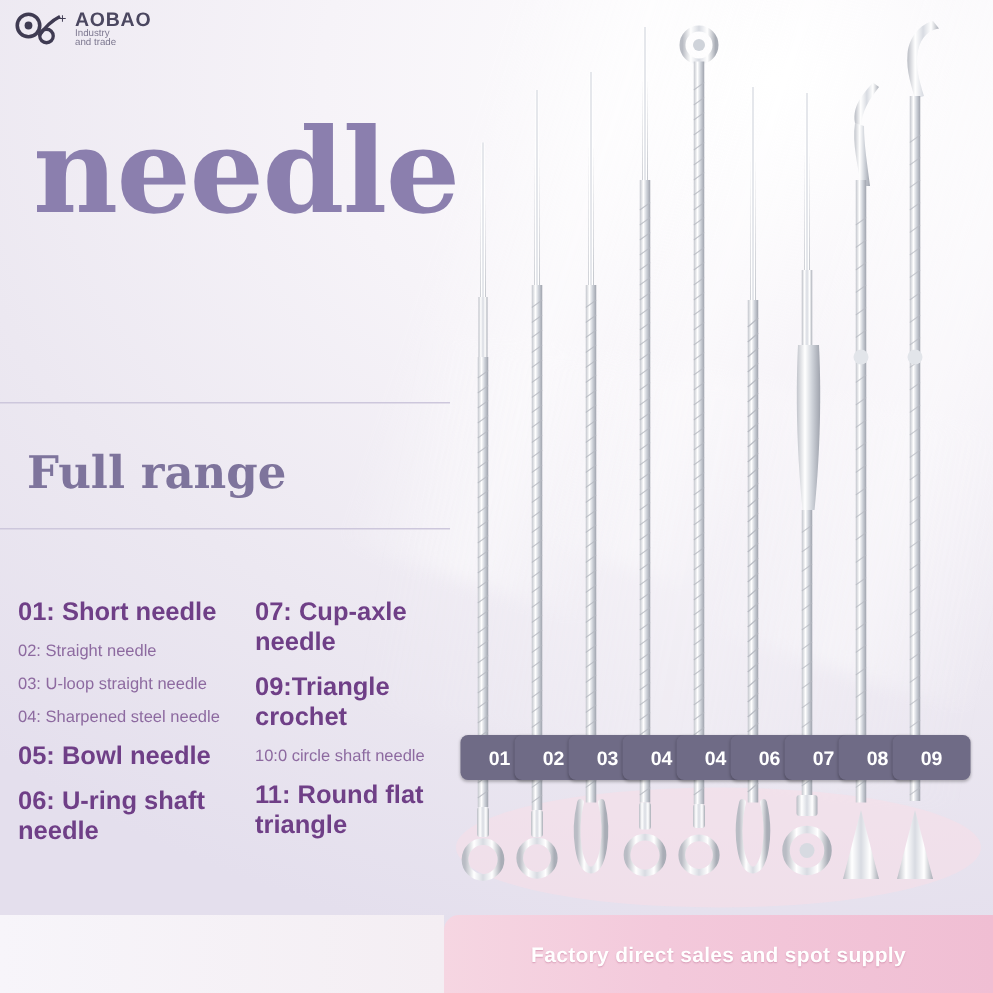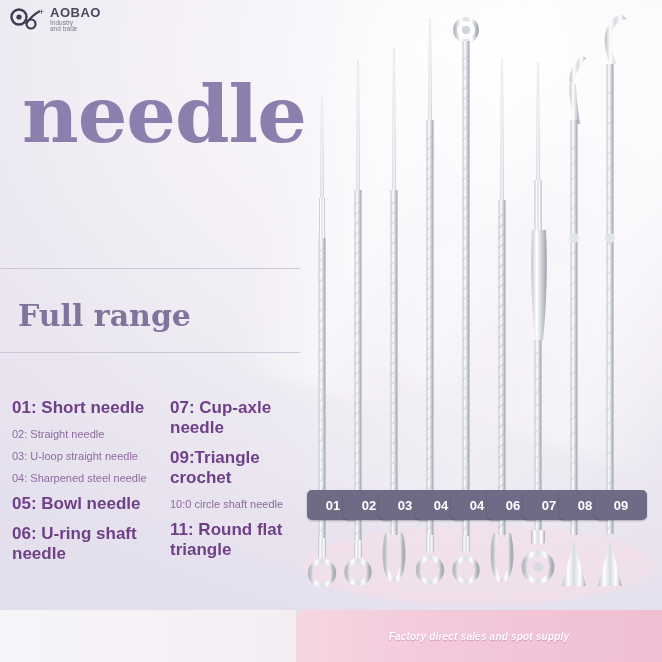--- a/index.html
+++ b/index.html
@@ -81,23 +81,22 @@
   }
 
   
   .bottom{
     position:absolute;left:296px;right:0;bottom:0;height:52px;
     background:linear-gradient(90deg,#f6d6e2 0%,#f3c9db 40%,#f0bed3 100%);
     border-top-left-radius:10px;
     display:flex;align-items:center;justify-content:center;
   }
   .bottom span{
-    color:#ffffff;font-size:10px;font-weight:bold;letter-spacing:.2px;
+    color:#ffffff;font-size:14px;font-weight:bold;letter-spacing:.2px;
     text-shadow:0 1px 1px rgba(180,90,130,.45);
-    font-style:italic;
   }
   .bottom-left{
     position:absolute;left:0;bottom:0;width:296px;height:52px;
     background:linear-gradient(90deg,#f7f5fa 0%,#f4eef3 100%);
   }
 </style>
 </head>
 <body>
 
 <div class="poster">

